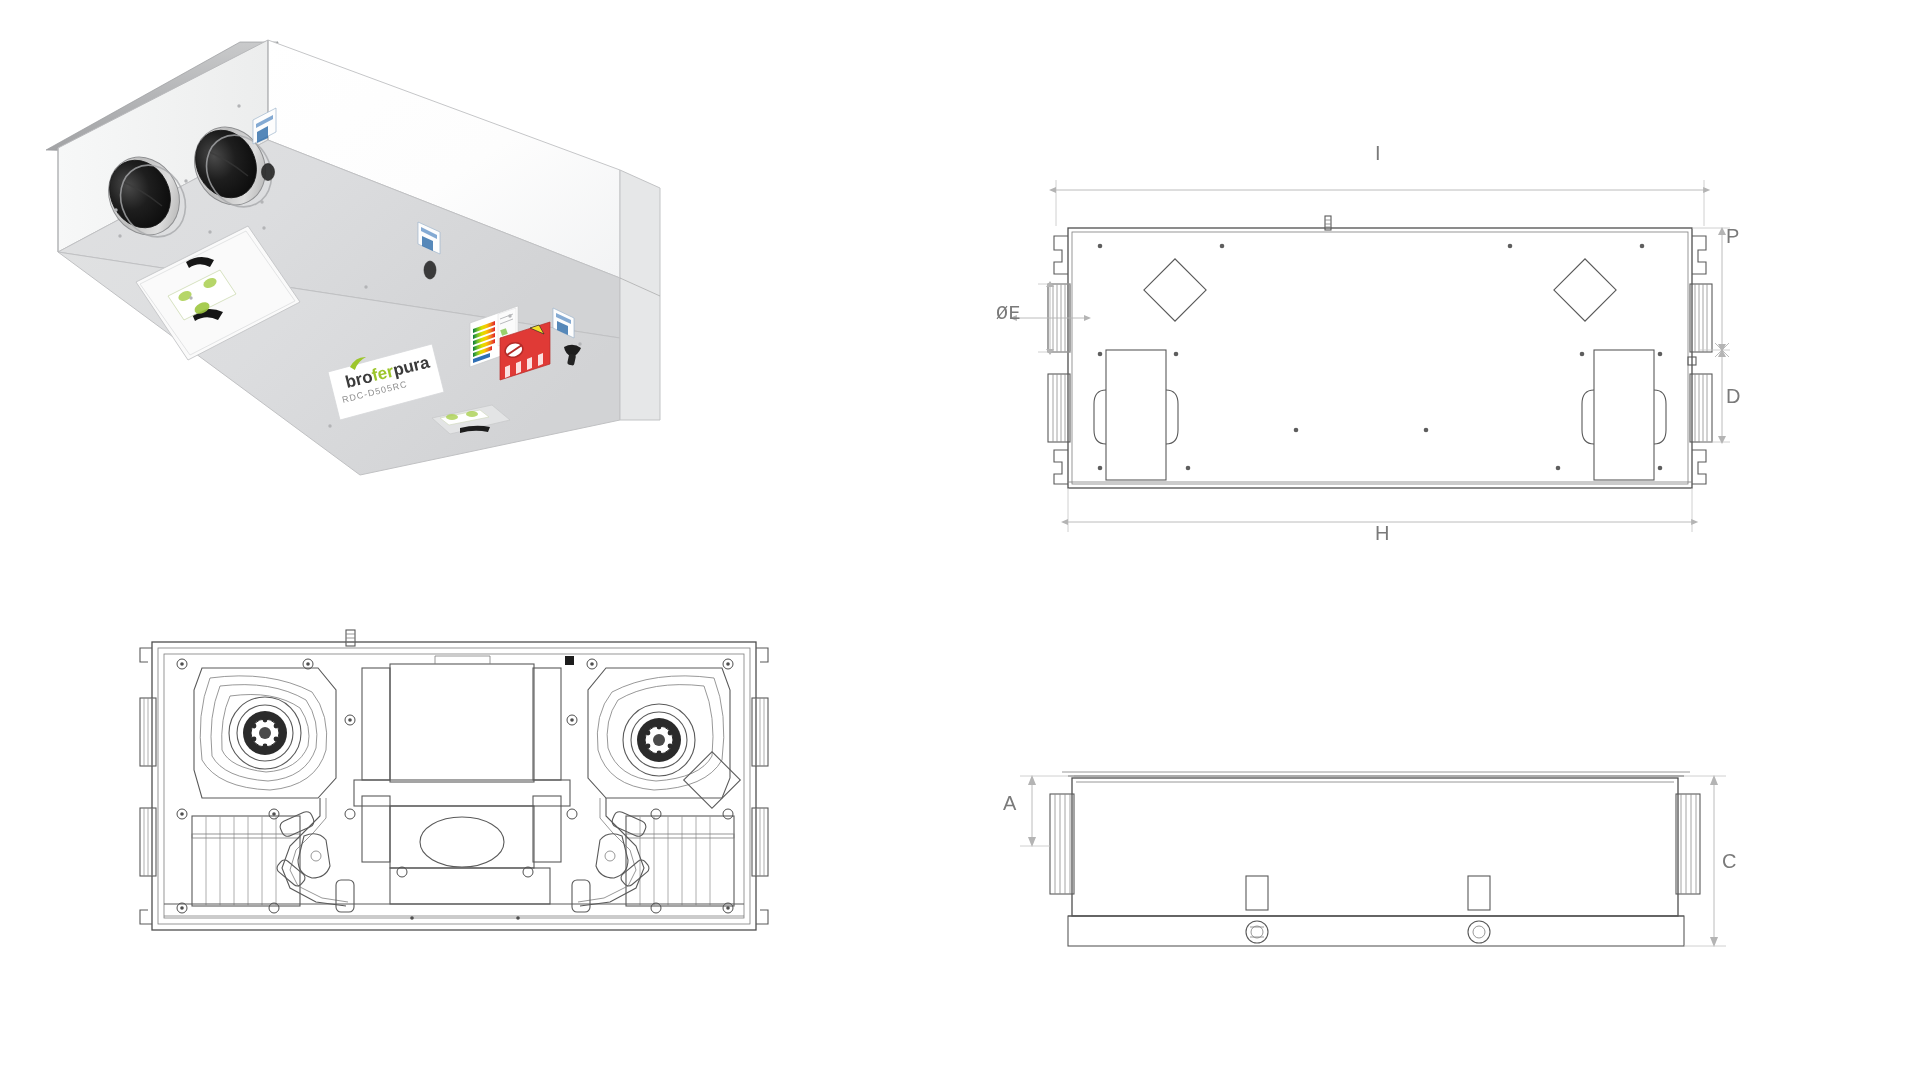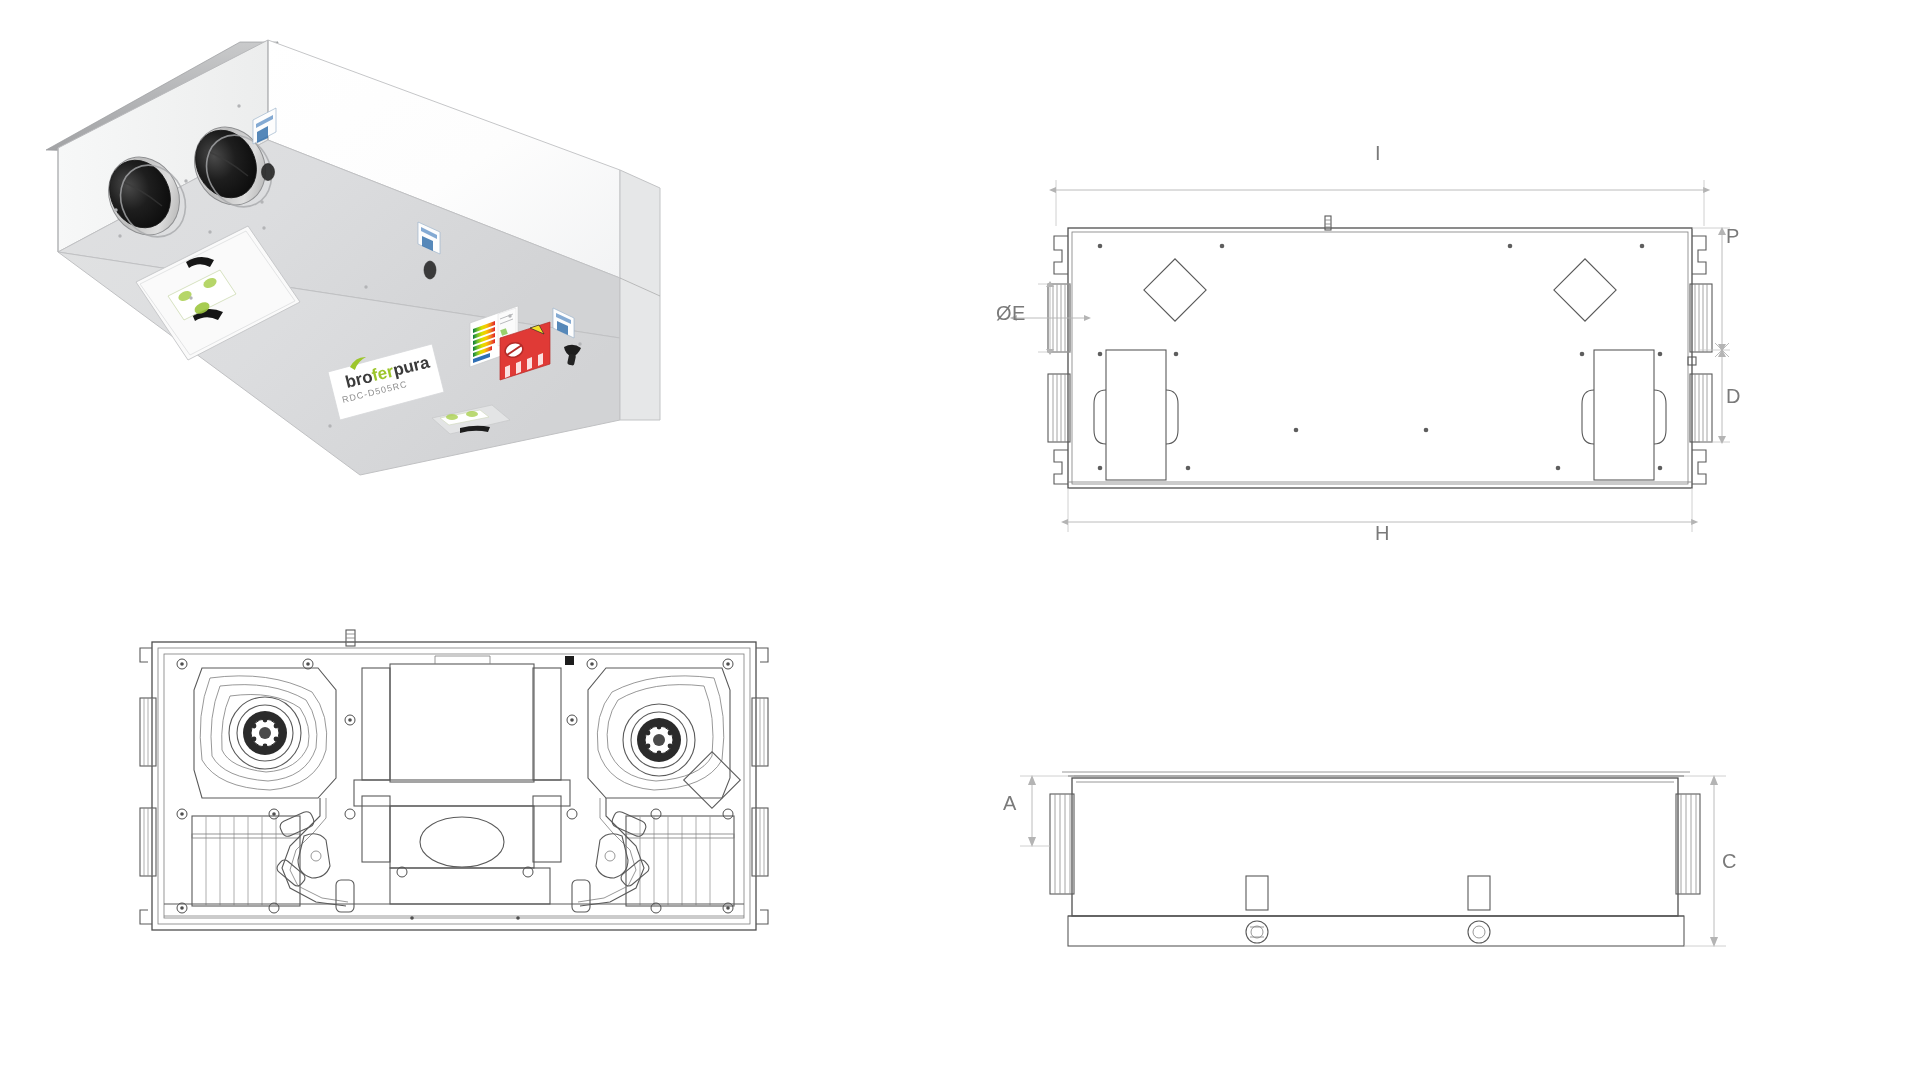--- a/index.html
+++ b/index.html
@@ -352,21 +352,21 @@
         <path class="extline" d="M58,338 L58,382"></path>
         <path class="extline" d="M682,338 L682,382"></path>
         <path class="dimline" d="M58,372 L682,372" marker-start="url(#arrL)" marker-end="url(#arrR)"></path>
       </g>
     </svg>
     
     <span class="dimtxt" style="left:365px;top:-8px;">I</span>
     <span class="dimtxt" style="left:365px;top:372px;">H</span>
     <span class="dimtxt" style="left:716px;top:75px;">P</span>
     <span class="dimtxt" style="left:716px;top:235px;">D</span>
-    <span class="dimtxt" style="left:-14px;top:152px;">ØE</span>
+    <span class="dimtxt" style="left:-14px;top:152px;font-family:Liberation Mono, monospace;">ØE</span>
   </div>
 
   <div class="panel" id="internal">
     <svg viewBox="0 0 650 330" preserveAspectRatio="xMidYMid meet" style="width:100%;height:100%">
       <defs>
         <pattern id="hexFins" width="4" height="4" patternUnits="userSpaceOnUse">
           <rect width="4" height="2.1" fill="#6e6e6e"></rect>
         </pattern>
       </defs>
 

